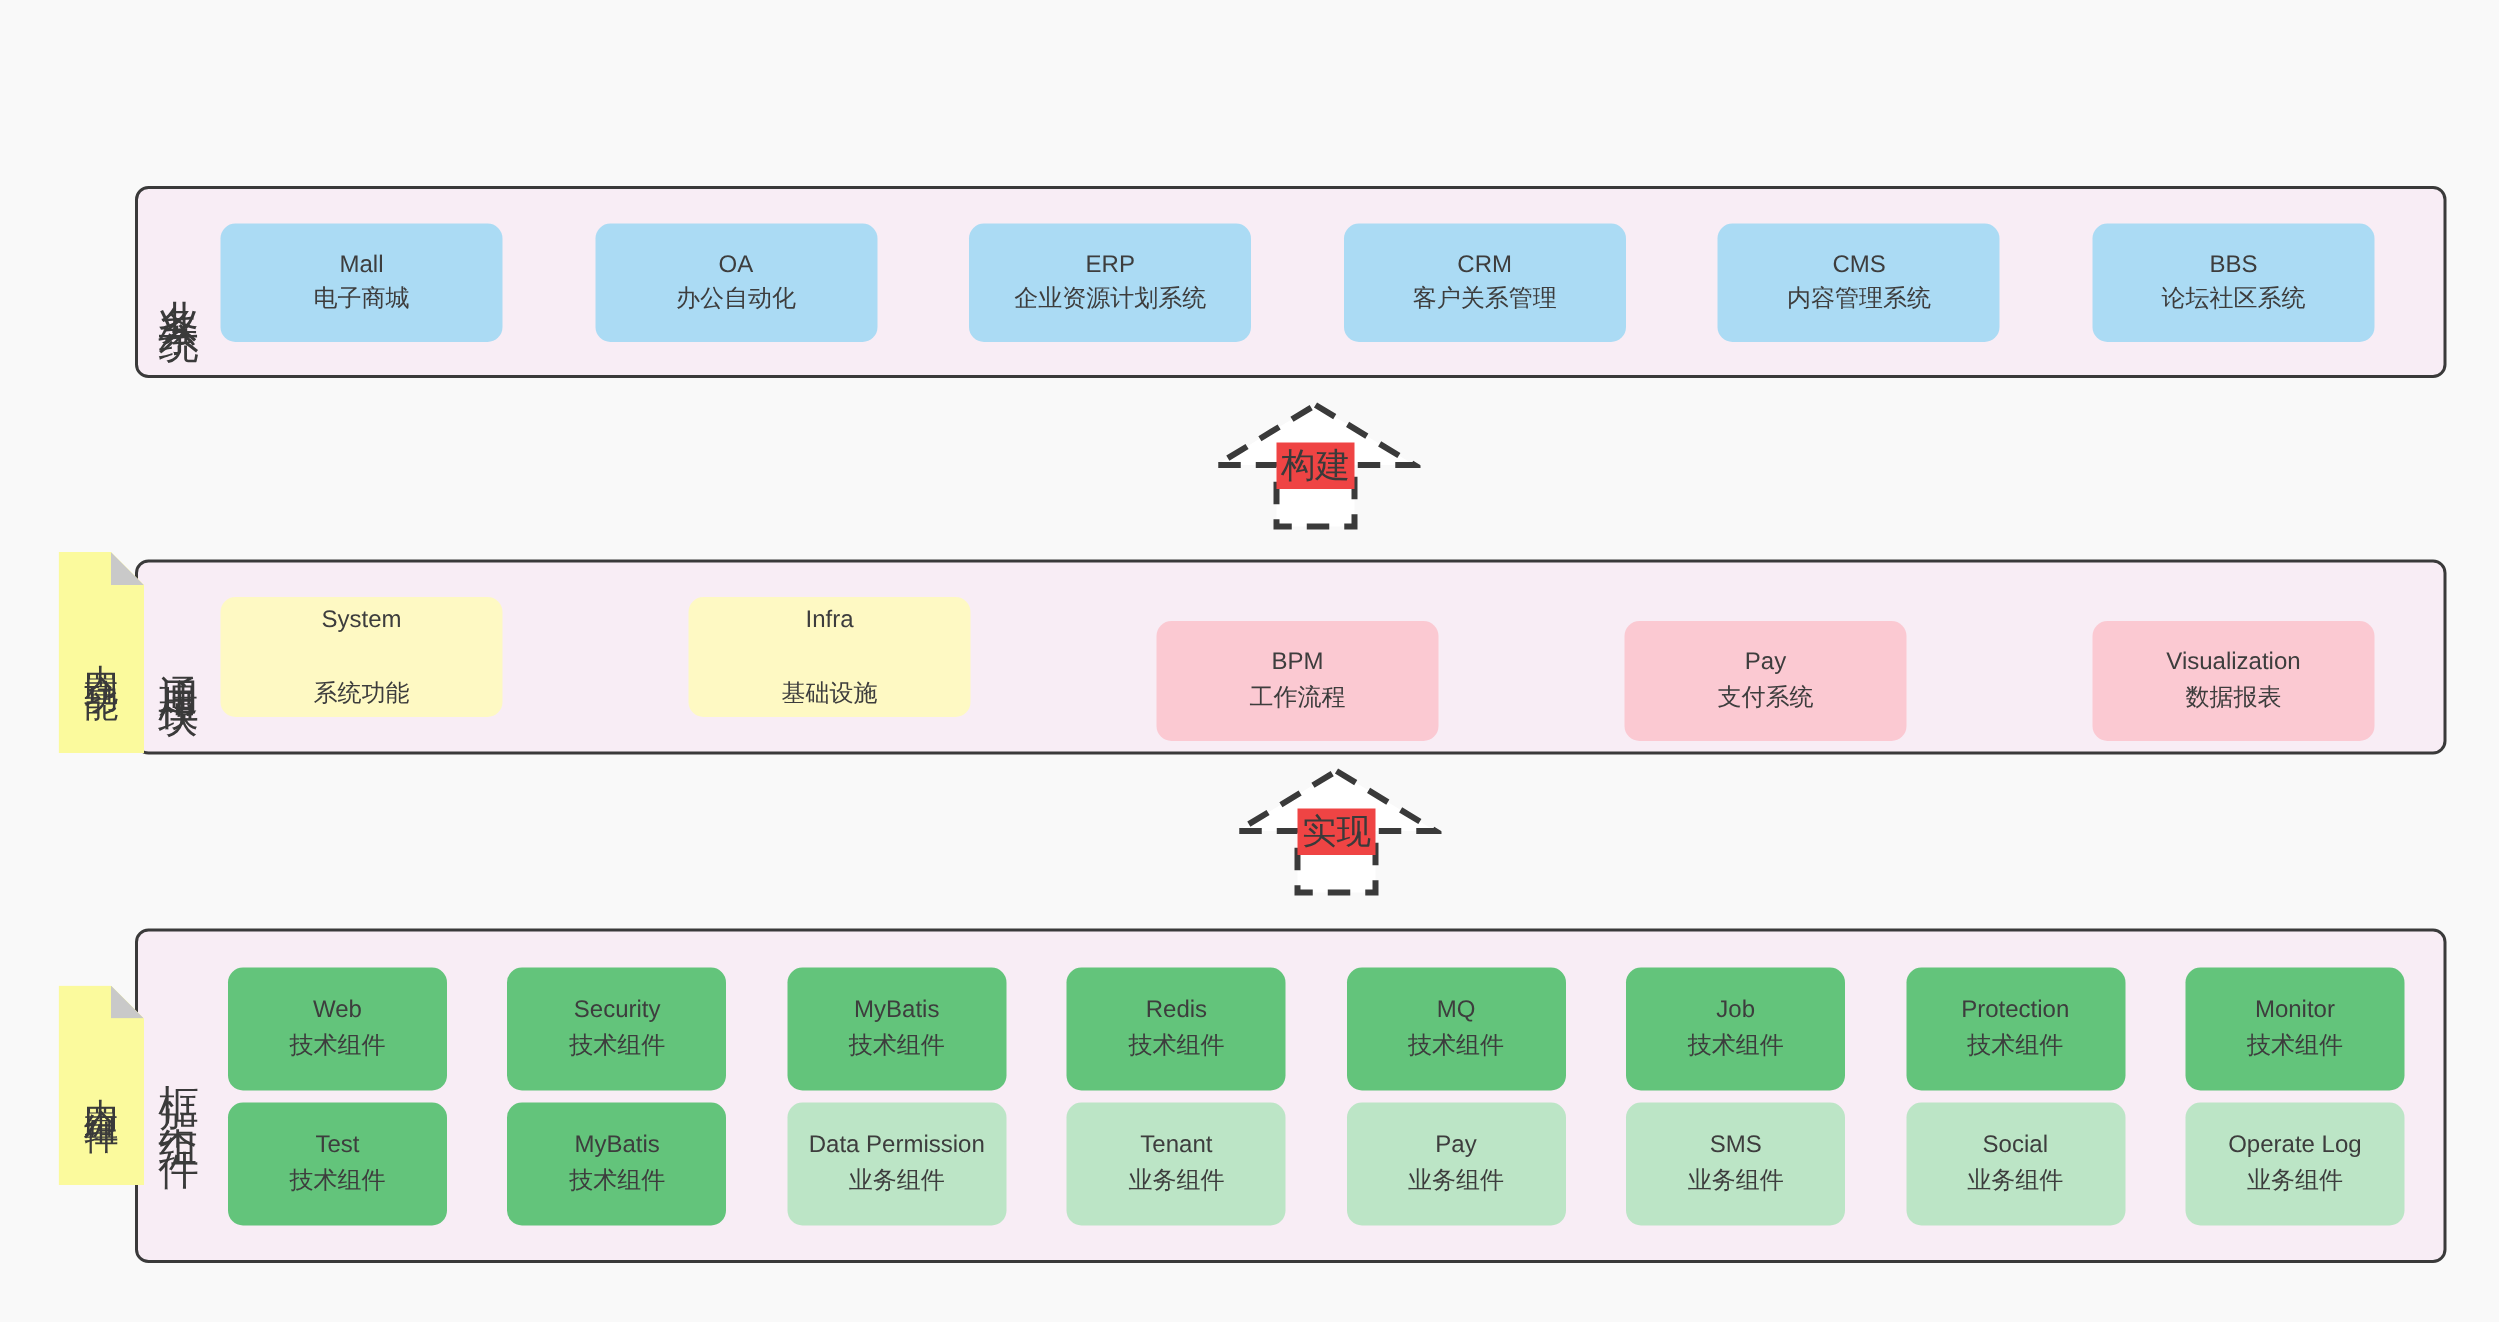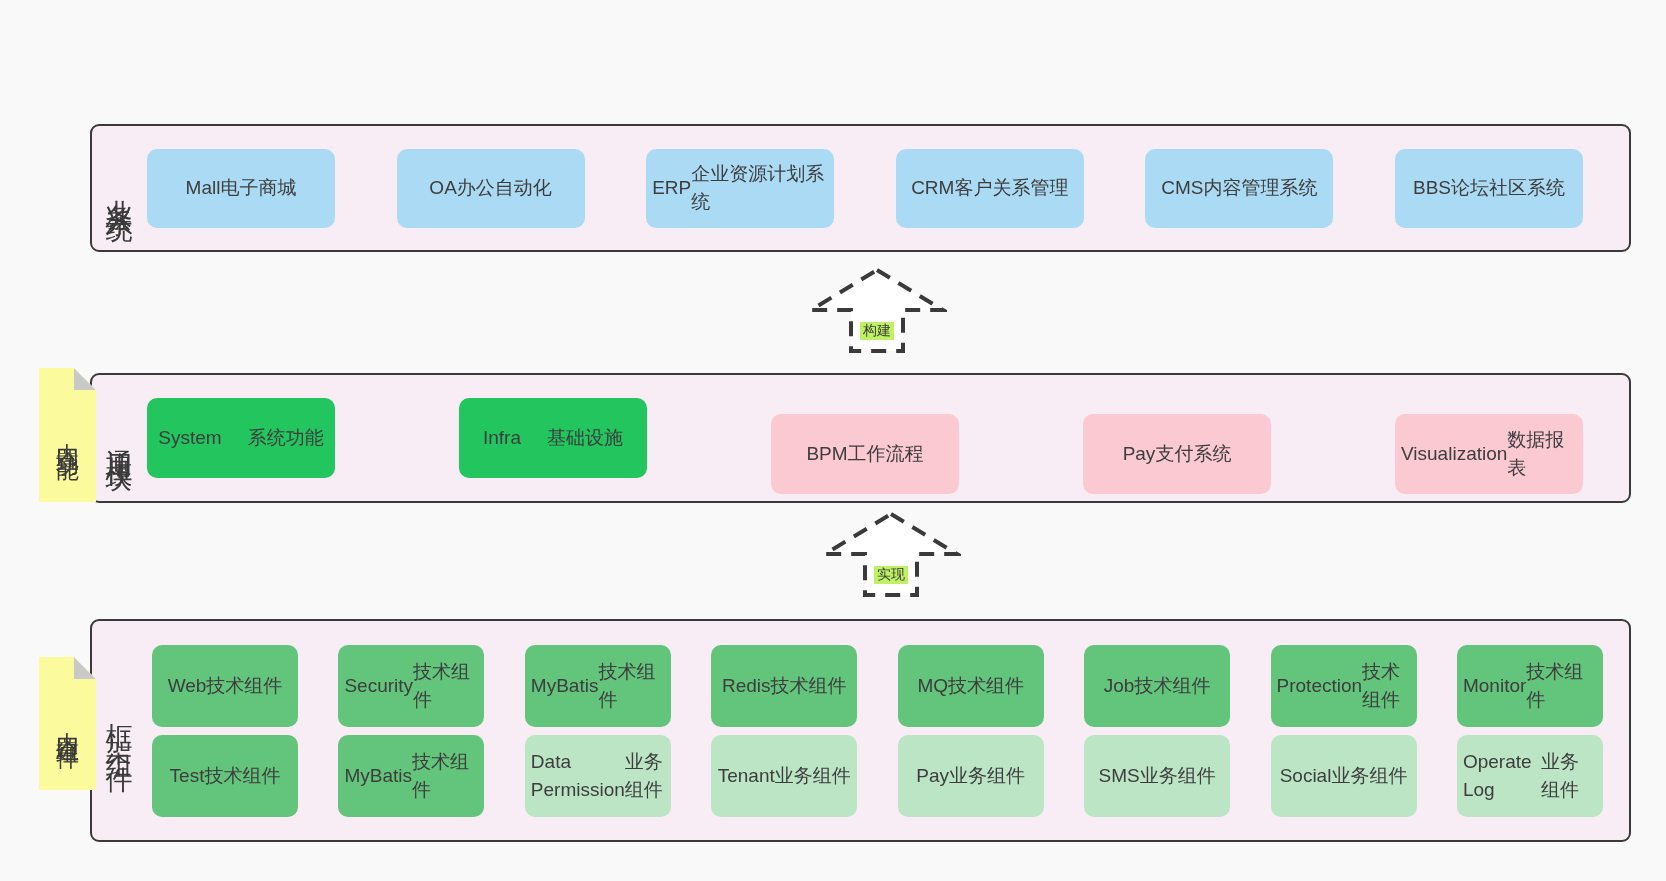--- a/index.html
+++ b/index.html
@@ -35,29 +35,29 @@
   }
   .rows {
     position:absolute; left:60px; right:26px; top:0; bottom:0;
     display:flex; flex-direction:column; justify-content:center; gap:8px;
   }
   .rows .boxrow { position:static; display:flex; justify-content:space-between; }
 
   
   .box {
     border-radius:10px;
-    display:flex; flex-direction:row; align-items:center; justify-content:center;
-    text-align:left; font-size:19px; line-height:1.45; padding:4px 6px;
+    display:flex; flex-direction:column; align-items:center; justify-content:center;
+    text-align:right; font-size:16px; line-height:1.45; padding:4px 6px;
     box-sizing:border-box;
   }
   .w6 { width:188px; height:79px; }
   .band2 .w6 { height:80px; }
   .w8 { width:146px; height:82px; }
   .blue  { background:#abdbf4; }
-  .red   { background:#22c55e;gap:26px; }
+  .red   { background:#fef9c3;gap:26px; }
   .pink  { background:#fbc9d2;margin-top:31px; }
   .green { background:#63c47b; }
   .lgreen{ background:#bce5c6; }
 
   
   .sticky {
     position:absolute; width:57px; z-index:3;
     background:#fbfa9d;
     clip-path:polygon(0 0, calc(100% - 22px) 0, 100% 22px, 100% 100%, 0 100%);
     display:flex; align-items:center; justify-content:center;
@@ -75,22 +75,22 @@
   }
 
   
   .arrow { position:absolute; width:140px; height:88px; }
   .arrow svg { display:block; }
   .arrow-shape {
     fill:#ffffff; stroke:#3a3a3a; stroke-width:4;
     stroke-dasharray:15 10; stroke-linejoin:miter;
   }
   .arrow-label {
-    position:absolute; top:56px; left:50%; transform:translateX(-50%);
-    background:#bef264; padding:0 3px; font-size:14px; color:#3a3a3a;
+    position:absolute; top:29px; left:50%; transform:translateX(-50%);
+    background:#ef4444; padding:0 3px; font-size:23px; color:#3a3a3a;
     white-space:nowrap;
   }
   .arrow1 { left:807px; top:266px; }
   .arrow2 { left:821px; top:510px; }
 </style>
 </head>
 <body>
 
 <div class="canvas">
 

